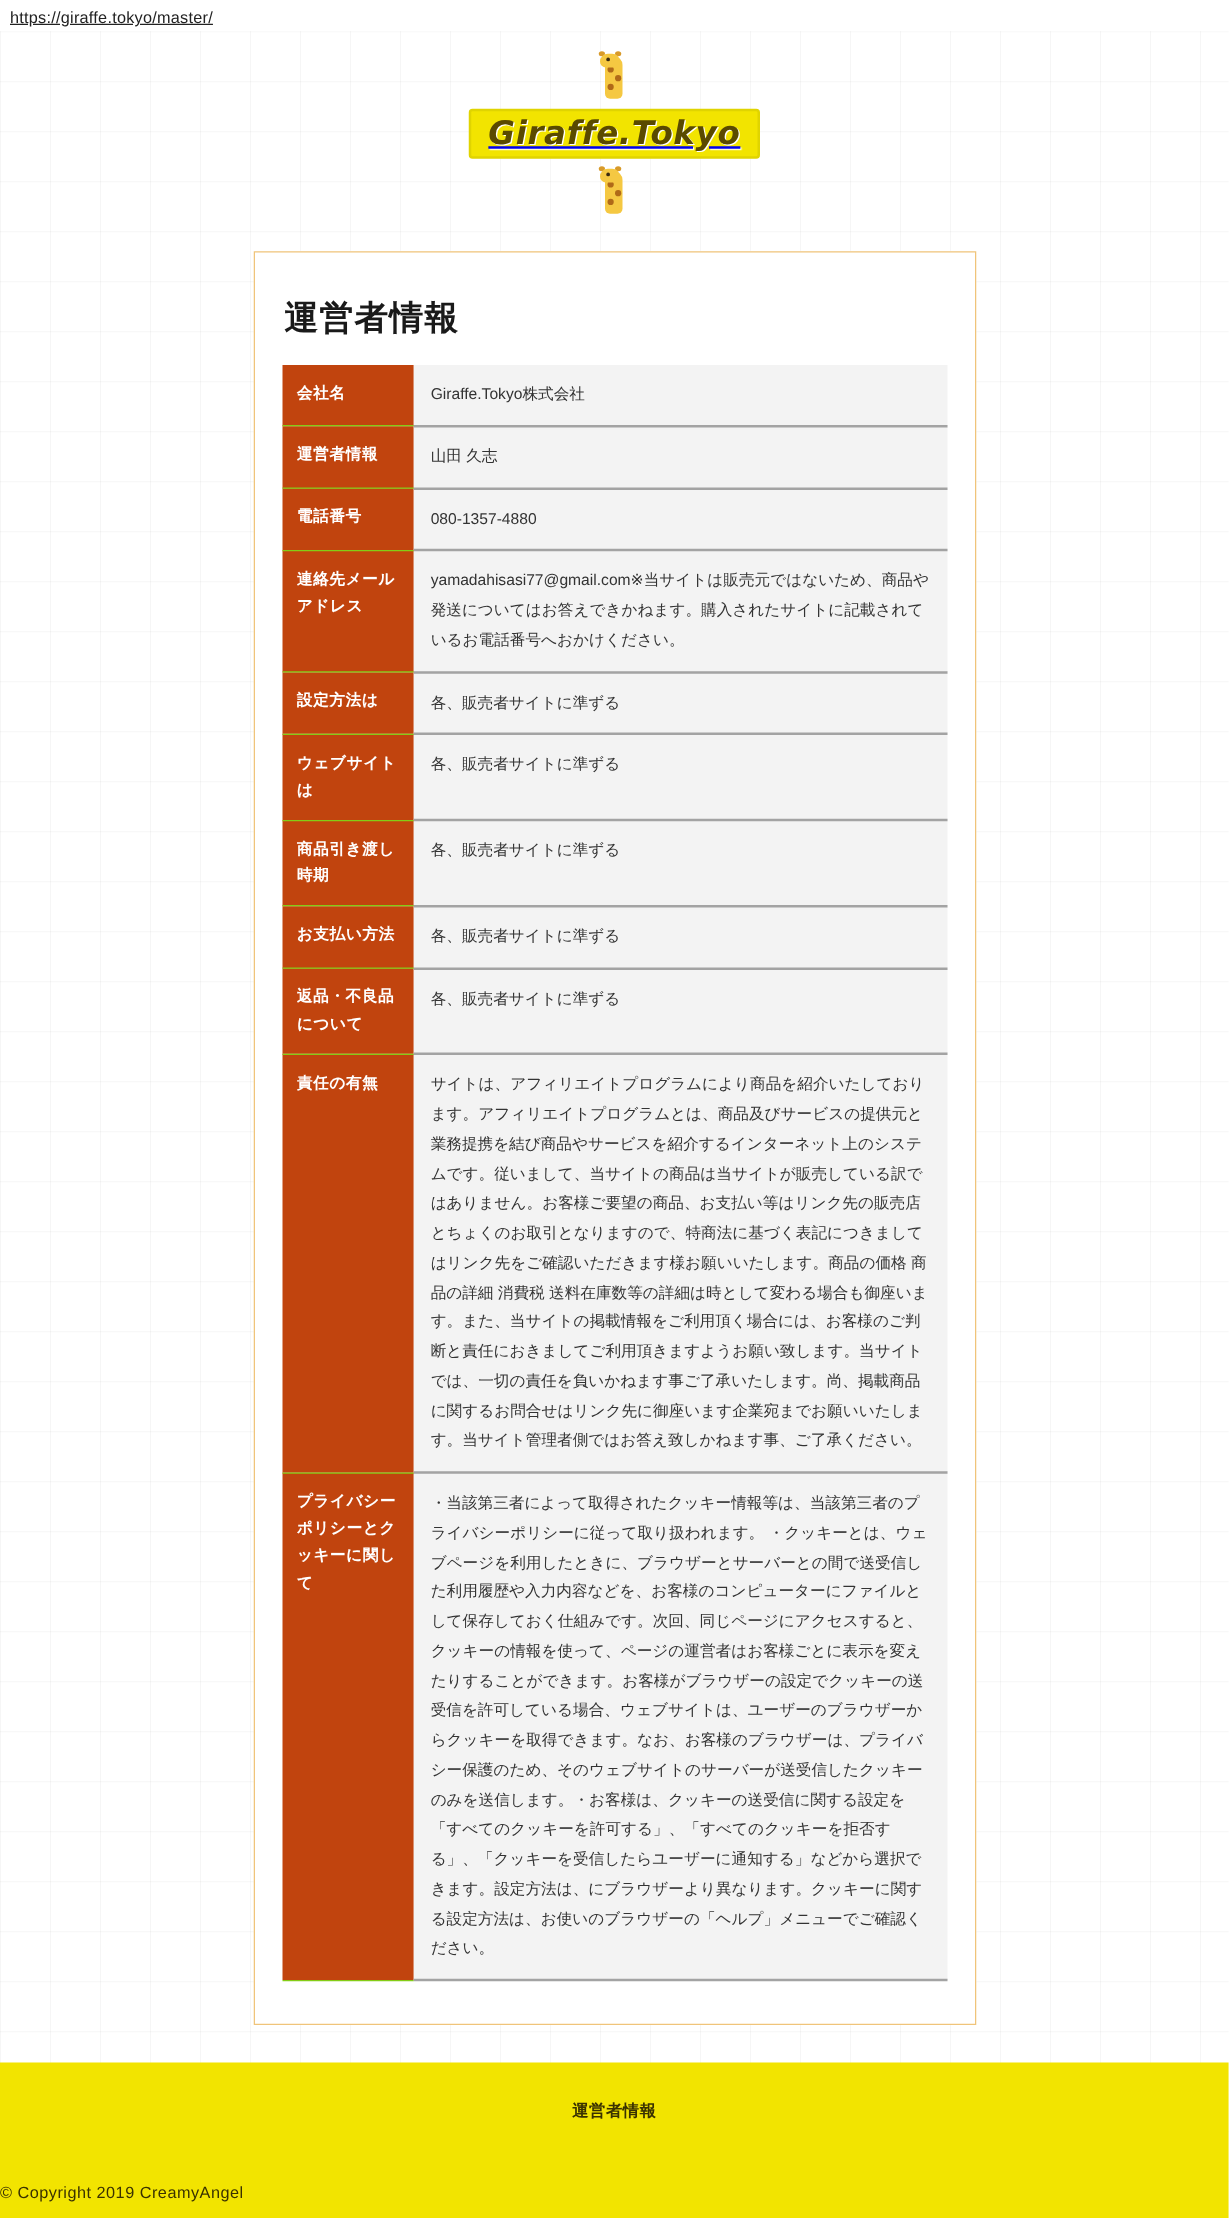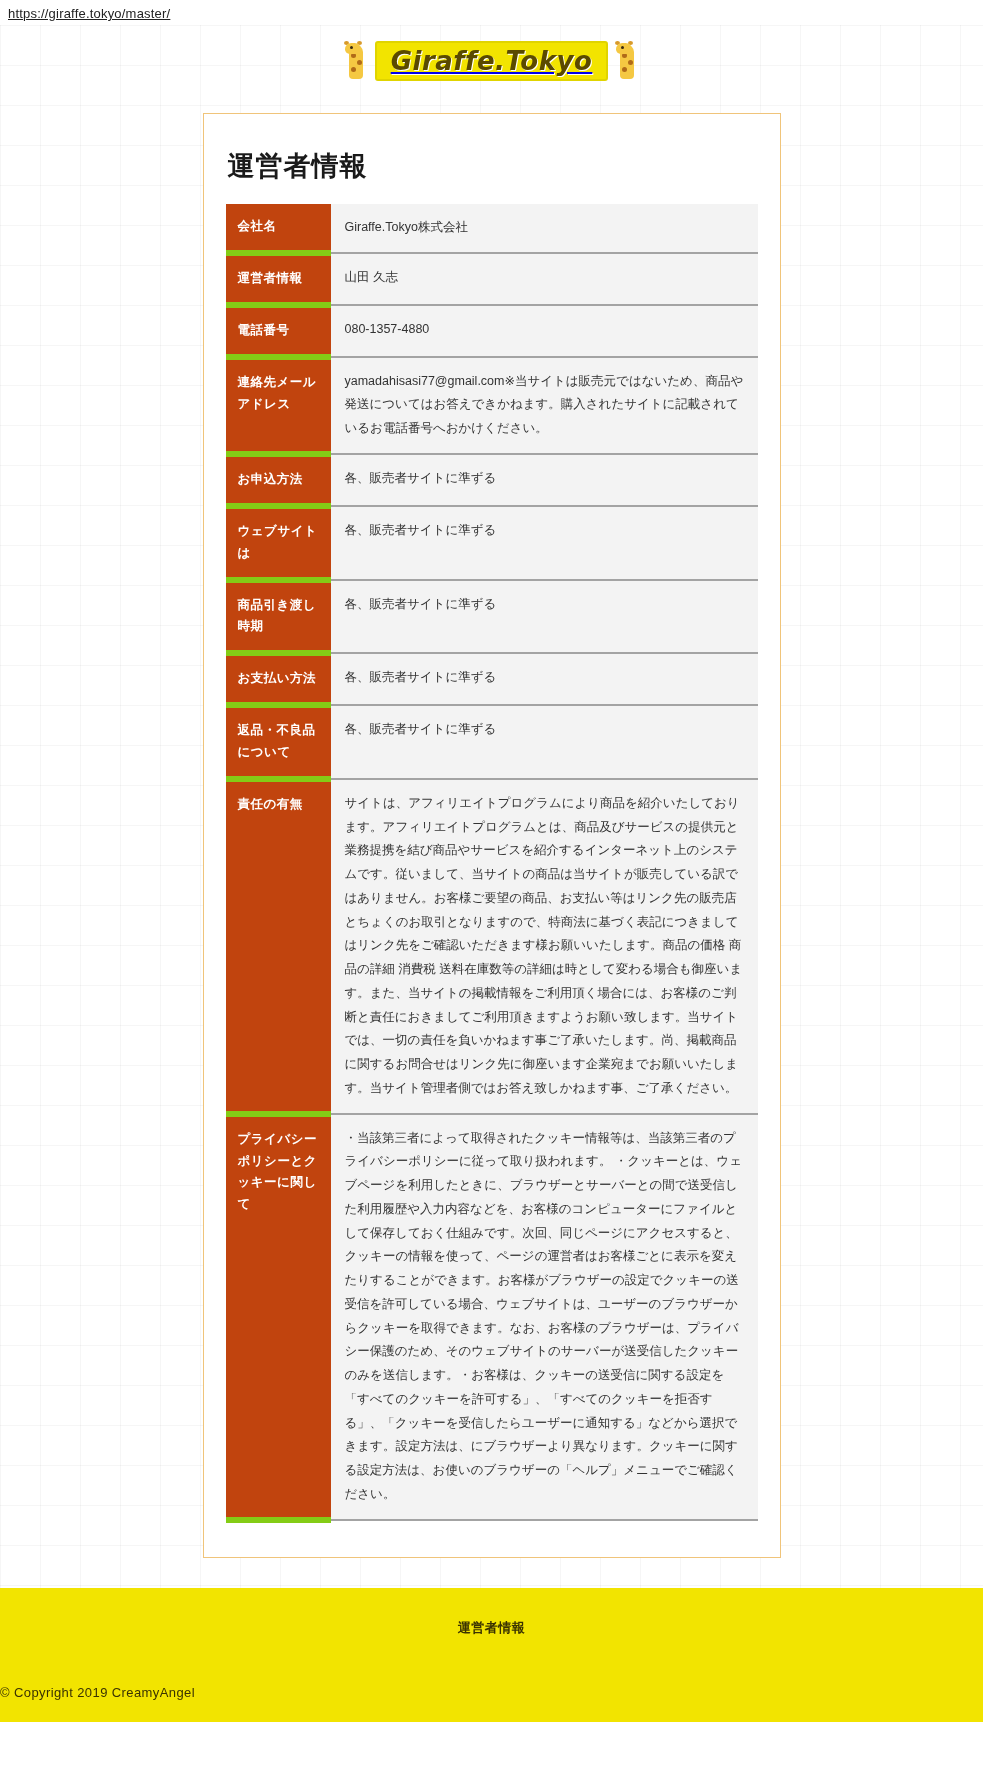--- a/index.html
+++ b/index.html
@@ -32,20 +32,21 @@
   }
   .site-header {
     text-align: center;
     padding: 16px 0 10px 0;
   }
   .logo {
     display: inline-flex;
     align-items: center;
     justify-content: center;
     gap: 6px;
+    flex-direction: column;
   }
   .giraffe {
     width: 26px;
     height: 40px;
     position: relative;
     display: inline-block;
   }
   .giraffe .body {
     position: absolute;
     left: 6px;
@@ -127,21 +128,21 @@
     line-height: 1.75;
   }
   table.info th {
     background: #c1440e;
     color: #ffffff;
     font-weight: bold;
     text-align: left;
     vertical-align: top;
     padding: 12px 12px;
     width: 105px;
-    border-bottom: 6px solid #84cc16;
+    border-bottom: 1px solid #84cc16;
     letter-spacing: 0.5px;
   }
   table.info td {
     background: #f3f3f3;
     color: #333333;
     vertical-align: top;
     padding: 12px 14px;
     border-bottom: 2px solid #a3a3a3;
     line-height: 1.9;
   }
@@ -217,21 +218,21 @@
         </tr>
         <tr>
           <th>電話番号</th>
           <td>080-1357-4880</td>
         </tr>
         <tr>
           <th>連絡先メールアドレス</th>
           <td>yamadahisasi77@gmail.com※当サイトは販売元ではないため、商品や発送についてはお答えできかねます。購入されたサイトに記載されているお電話番号へおかけください。</td>
         </tr>
         <tr>
-          <th>お申込方法</th>
+          <th>設定方法は</th>
           <td>各、販売者サイトに準ずる</td>
         </tr>
         <tr>
           <th>ウェブサイトは</th>
           <td>各、販売者サイトに準ずる</td>
         </tr>
         <tr>
           <th>商品引き渡し時期</th>
           <td>各、販売者サイトに準ずる</td>
         </tr>

